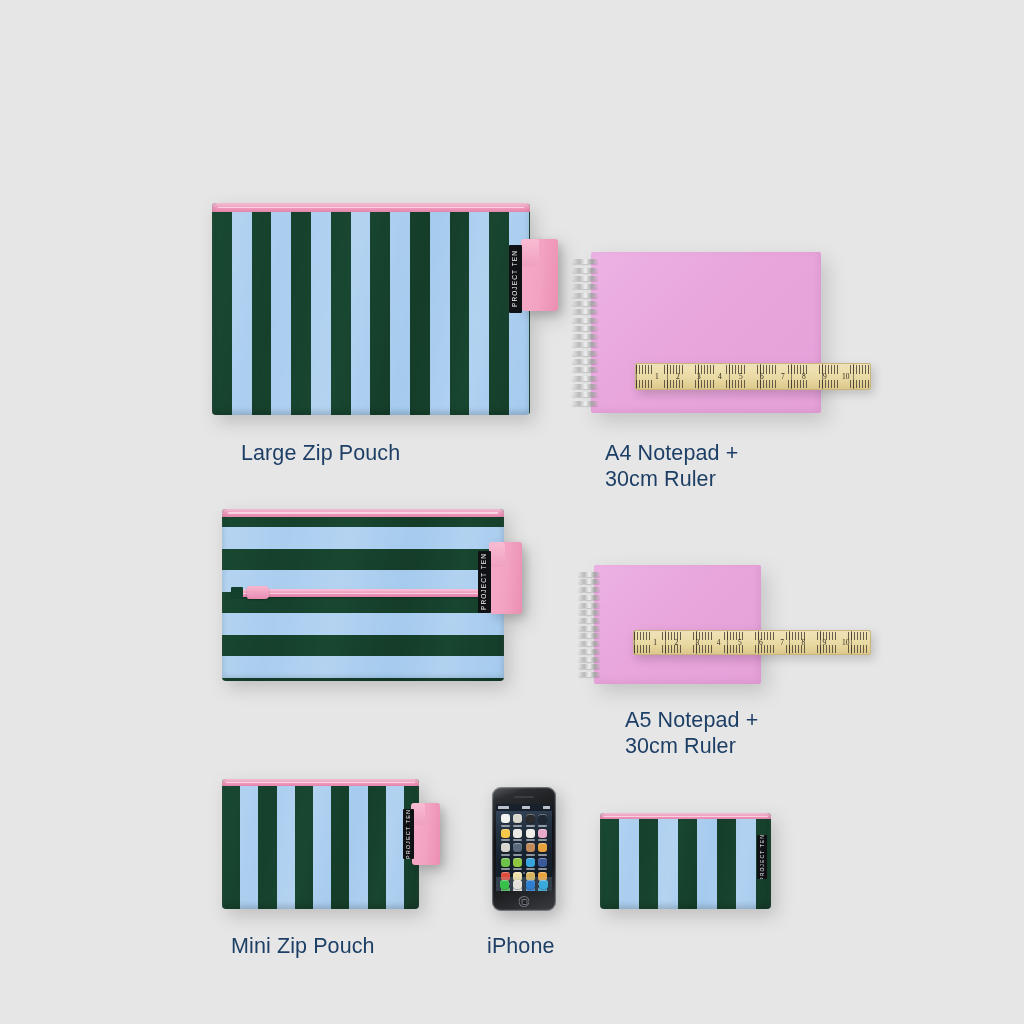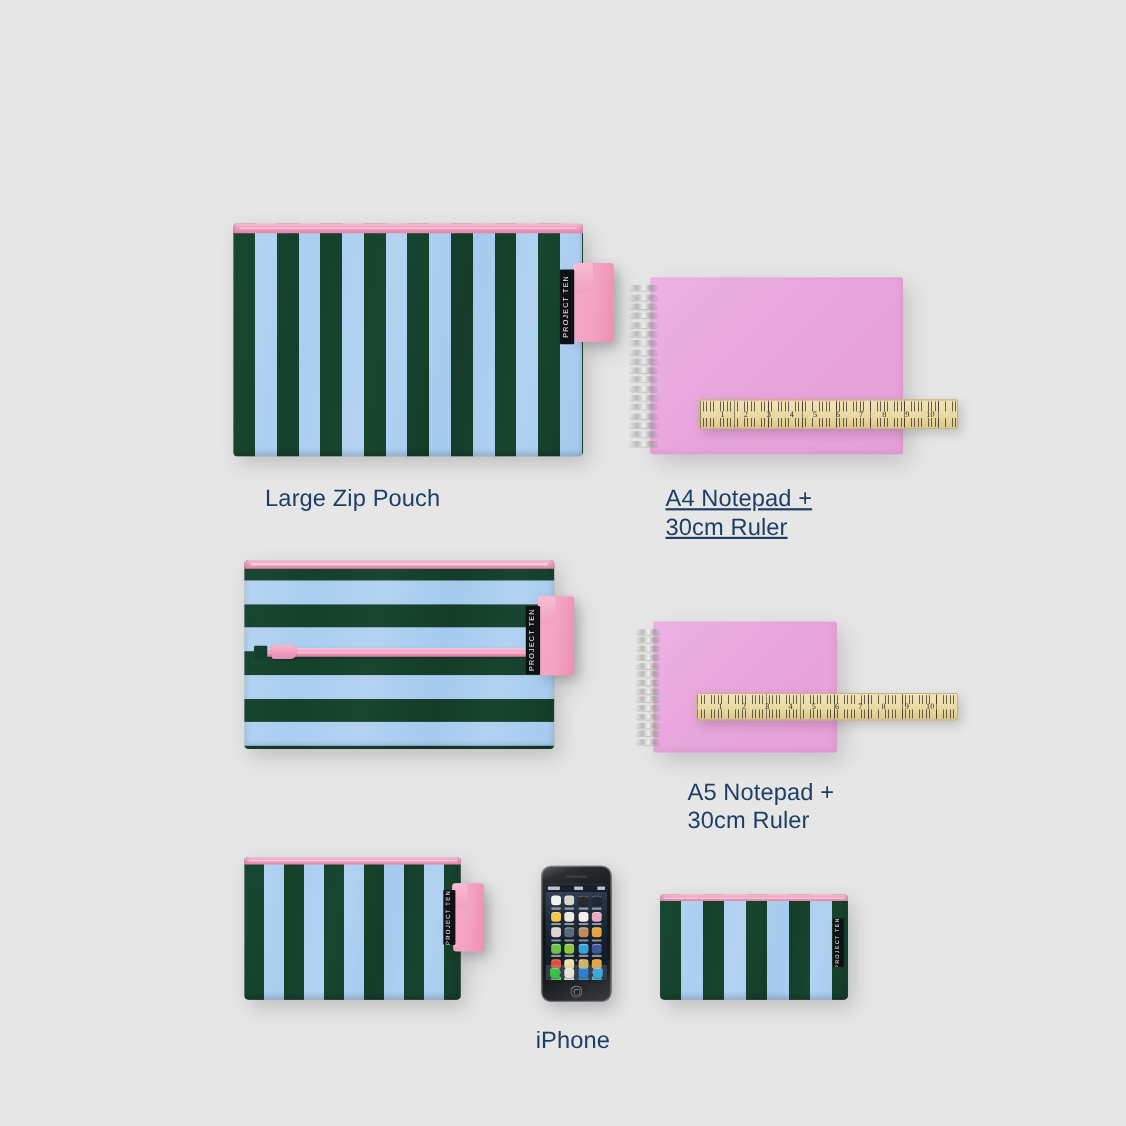--- a/index.html
+++ b/index.html
@@ -392,21 +392,21 @@
           <b style="font-size: 7.5px; left: 83.9462px;">4</b>
           <b style="font-size: 7.5px; left: 104.933px;">5</b>
           <b style="font-size: 7.5px; left: 125.919px;">6</b>
           <b style="font-size: 7.5px; left: 146.906px;">7</b>
           <b style="font-size: 7.5px; left: 167.892px;">8</b>
           <b style="font-size: 7.5px; left: 188.879px;">9</b>
           <b style="font-size: 7.5px; left: 209.865px;">10</b>
         </div>
     </div>
   </div>
-  <div class="caption" style="left:605px; top:440px; width:260px;text-decoration:underline;">A4 Notepad +
+  <div class="caption" style="left:605px; top:440px; width:260px;">A4 Notepad +
 30cm Ruler</div>
 
   <div class="item">
     <div class="pouch" id="pouch-pencil" style="left:222px; top:509px; width:282px; height:172px;">
       <div class="pouch-body">
         <div class="stripes-h" style="background: repeating-linear-gradient(rgb(21, 63, 43) 0px, rgb(21, 63, 43) 21.5px, rgb(169, 205, 239) 21.5px, rgb(169, 205, 239) 43px) 0px -3px;"></div>
         <div class="sheen"></div>
       </div>
       <div class="zipper-top" style="height:8px;"></div>
       <div class="zipper-mid" style="left:9px; right:9px; top:80px; height:8px;"></div>
@@ -473,20 +473,21 @@
       <div class="zipper-top" style="height:7px;"></div>
       <div class="pouch-edge"></div>
       <div class="pull-tab" style="left:190px; top:24px; width:28px; height:62px;">
         <div class="pull-tab-fold" style="left:-1px; top:0; width:14px; height:22px;"></div>
       </div>
       <div class="brand-label" style="left:181px; top:30px; width:11px; height:50px;">
         <span style="font-size:5.5px;">PROJECT TEN</span>
       </div>
     </div>
   </div>
+  <div class="caption" style="left:231px; top:933px; width:220px;">Mini Zip Pouch</div>
 
   <div class="item">
     <div class="phone" style="left:492px; top:787px; width:64px; height:124px;">
       <div class="phone-speaker" style="top:9px; width:20px; height:2px;"></div>
       <div class="phone-cam" style="left:50%; margin-left:-16px; top:9px; width:3px; height:3px;"></div>
       <div class="phone-screen" style="left:4px; top:17px; width:56px; height:87px;">
         <div class="status-bar">
           <i style="width:11px;"></i>
             <i style="width:8px;"></i>
             <i style="width:7px;"></i>

